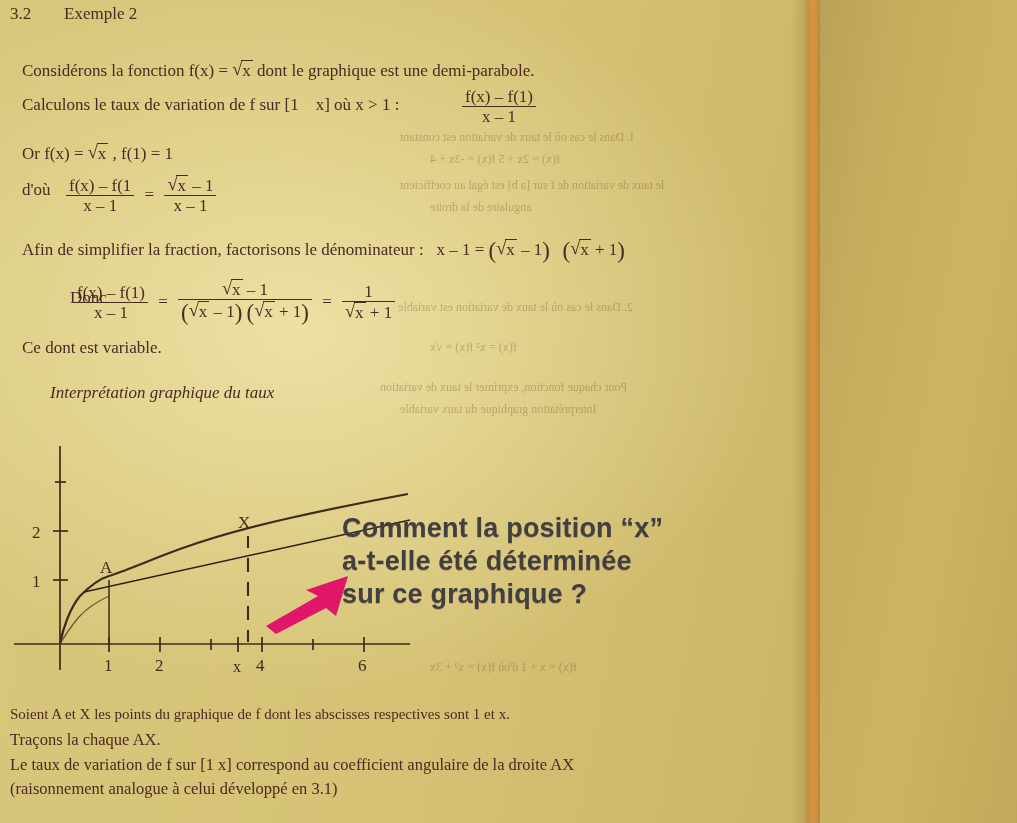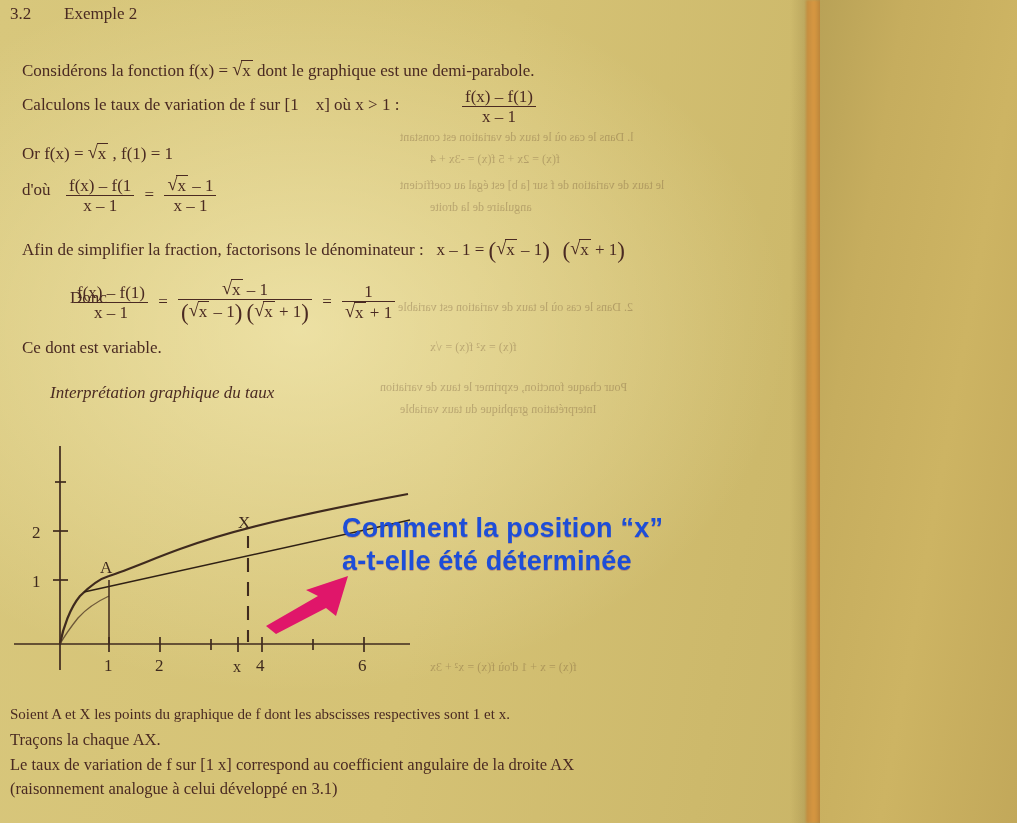--- a/index.html
+++ b/index.html
@@ -112,21 +112,21 @@
     left: 10px; top: 432px;
     width: 430px; height: 245px;
   }
   #graph svg { display: block; }
 
   
   #annotation {
     position: absolute;
     left: 342px; top: 512px;
     width: 460px;
-    color: #1d4ed8;
+    color: #404040;
     font-family: "Liberation Sans", sans-serif;
     font-weight: bold;
     font-size: 27px;
     line-height: 33px;
     letter-spacing: 0.2px;
     text-shadow: 0 1px 0 rgba(120,10,55,0.25);
   }
   #arrow {
     position: absolute;
     left: 262px; top: 568px;
@@ -270,20 +270,21 @@
       <text x="246" y="239" font-family="Liberation Serif, serif" font-size="17" fill="#3f2a1e">4</text>
       <text x="348" y="239" font-family="Liberation Serif, serif" font-size="17" fill="#3f2a1e">6</text>
       <text x="22" y="155" font-family="Liberation Serif, serif" font-size="17" fill="#3f2a1e">1</text>
       <text x="22" y="106" font-family="Liberation Serif, serif" font-size="17" fill="#3f2a1e">2</text>
     </svg>
   </div>
 
   <div id="annotation">
     <div>Comment la position “x”</div>
     <div>a-t-elle été déterminée</div>
+    <div>sur ce graphique ?</div>
   </div>
   <div id="arrow">
     <svg width="92" height="68" viewBox="0 0 92 68" xmlns="http://www.w3.org/2000/svg">
       <path d="M4,58 L56,28 L44,22 L86,8 L74,48 L64,40 L14,66 Z" fill="#e0166a"></path>
     </svg>
   </div>
 
   <div class="txt" style="left:10px; top:706px; font-size:15px;">Soient A et X les points du graphique de f dont les abscisses respectives sont 1 et x.</div>
   <div class="txt" style="left:10px; top:730px; font-size:16.5px;">Traçons la chaque AX.</div>
   <div class="txt" style="left:10px; top:755px; font-size:16.5px;">Le  taux  de  variation  de  f  sur  [1    x]  correspond  au  coefficient  angulaire  de  la  droite  AX</div>

